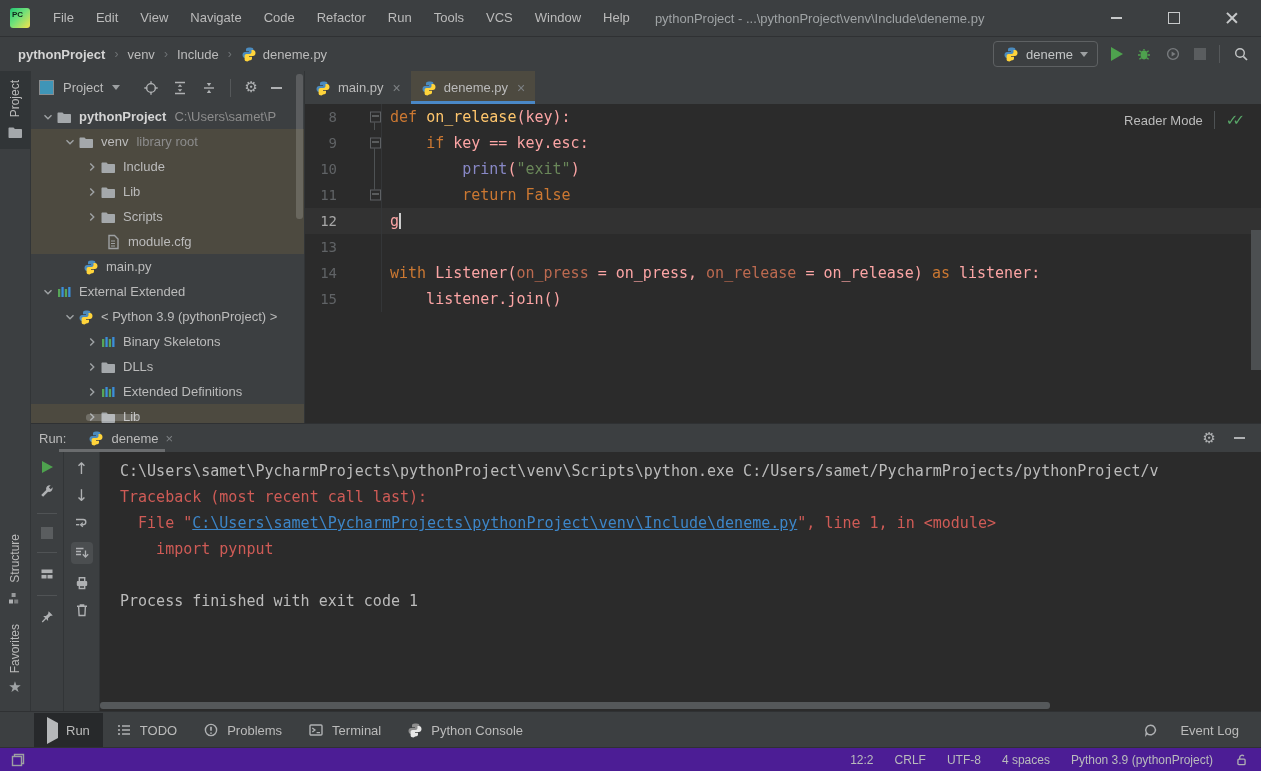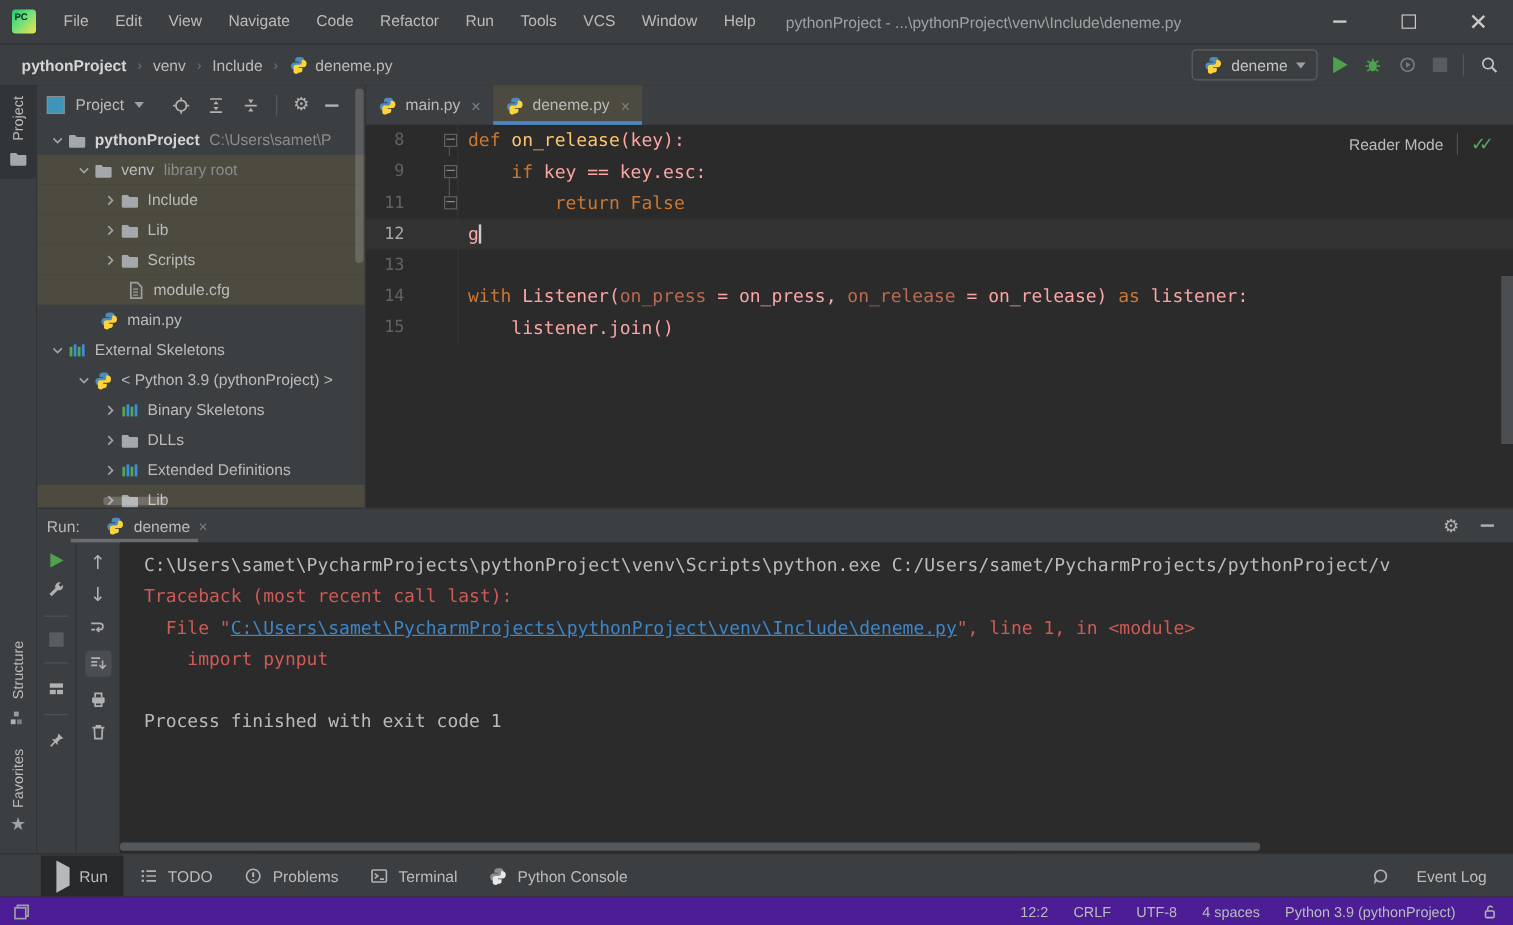--- a/index.html
+++ b/index.html
@@ -358,21 +358,21 @@
                 </svg>
               </span>
               <span class="ticon">
                 <svg width="16" height="16" viewBox="0 0 16 16" fill="none" stroke="#afb1b3" stroke-width="1.4">
                   <rect x="2" y="5" width="2.3" height="8" fill="#57a657" stroke="none"></rect>
                   <rect x="5.4" y="3" width="2.3" height="10" fill="#3b8eda" stroke="none"></rect>
                   <rect x="8.8" y="5" width="2.3" height="8" fill="#57a657" stroke="none"></rect>
                   <rect x="12.2" y="3" width="2.3" height="10" fill="#3b8eda" stroke="none"></rect>
                 </svg>
               </span>
-    <span class="lbl ">External Skeletons</span>
+    <span class="lbl ">External Extended</span>
             </div>
             <div class="trow " style="padding-left:30px">
     <span class="chev">
                 <svg width="14" height="14" viewBox="0 0 16 16" fill="none" stroke="#afb1b3" stroke-width="1.4">
                   <path d="M4 6l4 4 4-4" stroke="#9fa3a5" stroke-width="1.6"></path>
                 </svg>
               </span>
               <span class="ticon">
                 <svg width="16" height="16" viewBox="0 0 16 16" fill="none" stroke="#afb1b3" stroke-width="1.4">
                   <path d="M7.9 1.5c-1.9 0-2.9.8-2.9 2v1.8h3v.7H4c-1.3 0-2.5 1-2.5 3s1.2 3 2.5 3h1.5v-1.9c0-1.1.9-2 2-2h3c1 0 1.9-.8 1.9-1.9V3.5c0-1.2-1-2-2.9-2z" fill="#4b8bbe" stroke="none"></path>
@@ -476,20 +476,27 @@
               </span>
     <span class="ctext"><span class="kw">def </span><span class="fn">on_release</span><span class="pl">(key):</span></span>
             </div>
             <div class="cline ">
     <span class="lnum">9</span>
     <span class="foldc">
                 <span class="fvl low"></span>
                 <span class="fm"></span>
               </span>
     <span class="ctext"><span class="pl">    </span><span class="kw">if </span><span class="pl">key == key.esc:</span></span>
+            </div>
+            <div class="cline ">
+    <span class="lnum">10</span>
+    <span class="foldc">
+                <span class="fvl full"></span>
+              </span>
+    <span class="ctext"><span class="pl">        </span><span class="bi">print</span><span class="pl">(</span><span class="st">"exit"</span><span class="pl">)</span></span>
             </div>
             <div class="cline ">
     <span class="lnum">11</span>
     <span class="foldc">
                 <span class="fvl up"></span>
                 <span class="fm"></span>
               </span>
     <span class="ctext"><span class="pl">        </span><span class="kw">return False</span></span>
             </div>
             <div class="cline cur">

